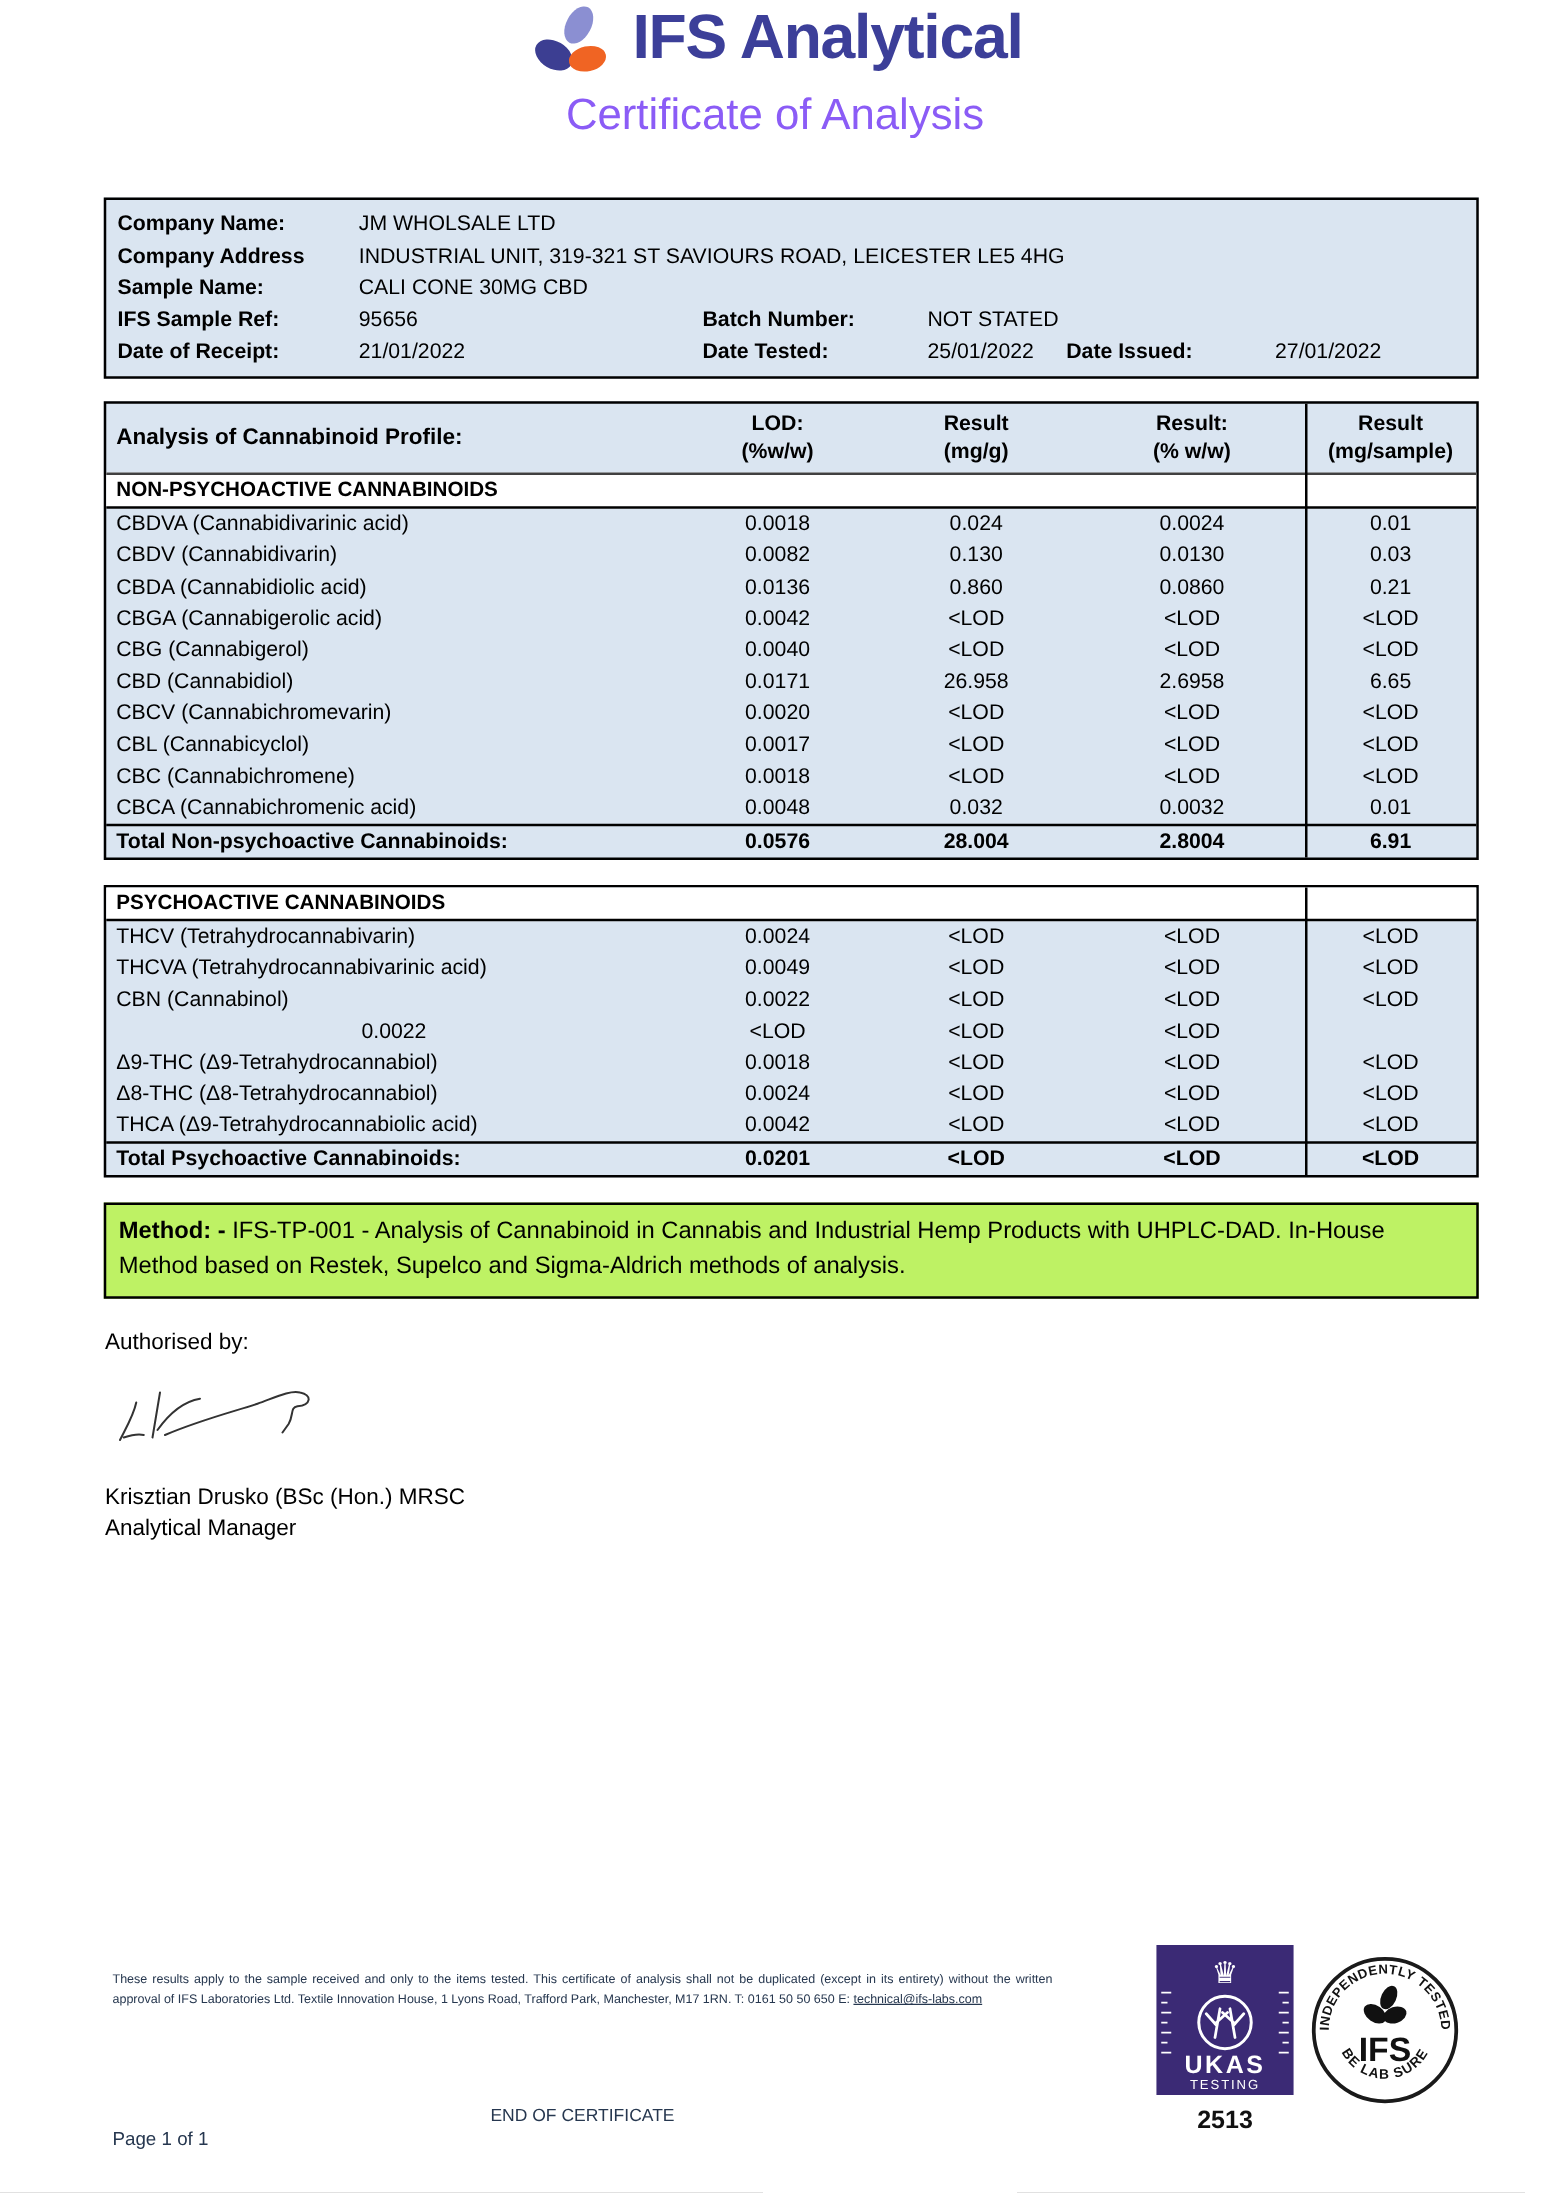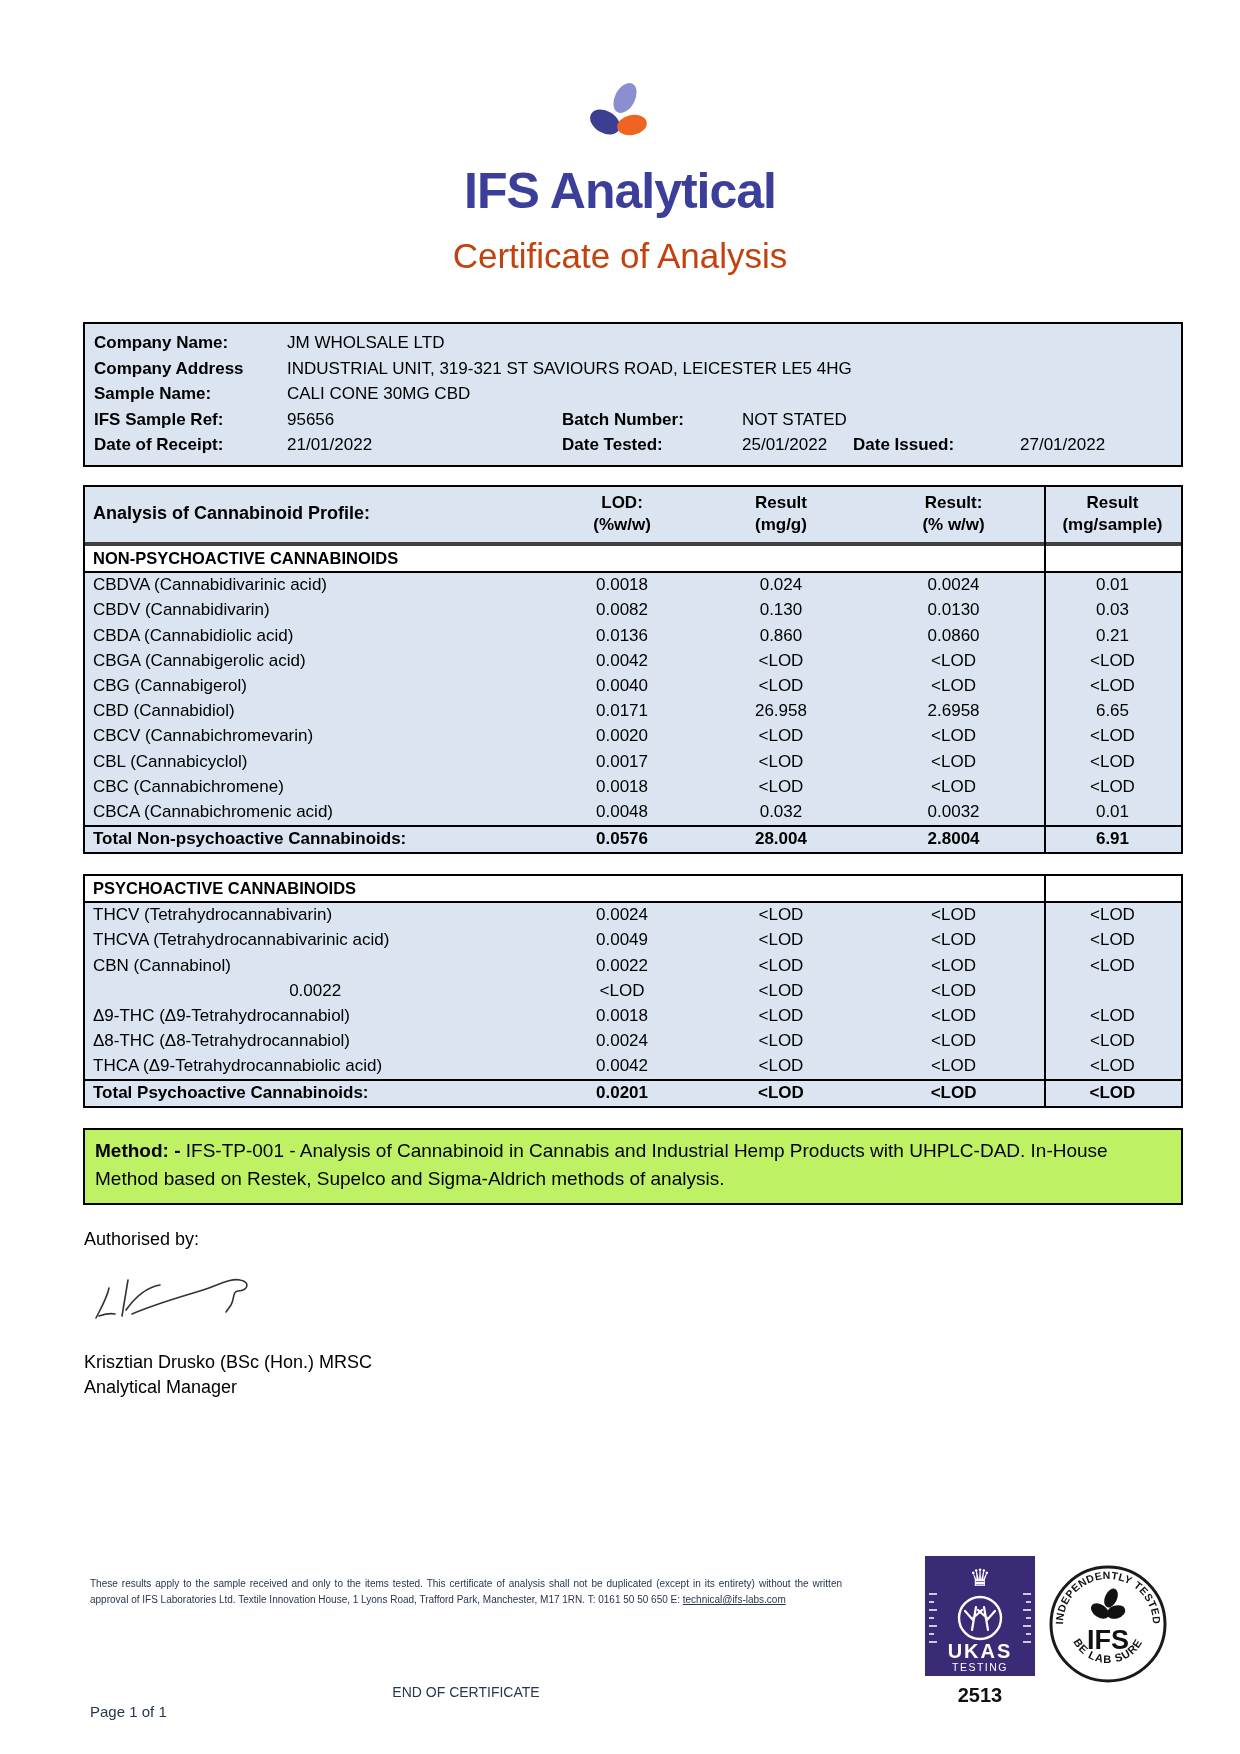--- a/index.html
+++ b/index.html
@@ -1,41 +1,41 @@
 <!DOCTYPE html>
 <html><head>
 <meta charset="utf-8">
 <style>
   * { margin:0; padding:0; box-sizing:border-box; }
   body { background:#888; font-family:"Liberation Sans","DejaVu Sans",sans-serif; }
   .page { position:relative; width:1240px; height:1754px; background:#fff; color:#000;
           margin:0 auto; overflow:hidden; font-family:"Liberation Sans","DejaVu Sans",sans-serif; }
 
   
-  .logo-row { padding-top:78px; display:flex; justify-content:center; align-items:center; gap:12px;flex-direction:column; }
+  .logo-row { display:flex; justify-content:center; align-items:flex-start; gap:12px; }
   .logo-text { font-size:50px; font-weight:bold; color:#3c3f99; letter-spacing:-1px; }
-  .doc-title { margin-top:16px; text-align:center; font-size:35px; font-weight:400; color:#c2410c; }
+  .doc-title { text-align:center; font-size:35px; font-weight:400; color:#8b5cf6; }
 
   
   .info-box { margin:46px 57px 0 83px; width:1100px; background:#dae5f1; border:2px solid #000; padding:6px 0 7px 0; }
   .info-row { position:relative; height:25.5px; line-height:25.5px; font-size:17px; }
   .info-row .lab { position:absolute; font-weight:bold; white-space:nowrap; }
   .info-row .val { position:absolute; white-space:nowrap; }
   .p1l{left:9px;} .p1v{left:202px;} .p2l{left:477px;} .p2v{left:657px;} .p3l{left:768px;} .p3v{left:935px;}
 
   
   .an-table { position:relative; margin-left:83px; width:1100px; border:2px solid #000; background:#dae5f1; }
   .t1 { margin-top:18px; }
   .t2 { margin-top:20px; }
   .col-divider { position:absolute; left:87.5%; top:0; bottom:0; width:2px; background:#000; }
   .grid-row { display:grid; grid-template-columns:42% 14% 15% 16.5% 12.5%; align-items:center; }
   .hdr-row { padding:5px 0 6px 0; }
   .hdr-title { font-size:18px; font-weight:bold; padding-left:8px; }
   .hdr-col { text-align:center; font-weight:bold; font-size:17px; line-height:1.3; }
-  .section-row { background:#fff; border-top:4px solid #404040; border-bottom:2px solid #000;
+  .section-row { background:#fff; border-top:2px solid #404040; border-bottom:2px solid #000;
                  font-weight:bold; font-size:16.5px; padding:3px 8px; }
   .t2 .section-row { border-top:none; }
   .data-row { height:25.2px; font-size:17px; }
   .total-row { border-top:2px solid #000; font-weight:bold; height:27px; }
   .c1 { padding-left:8px; }
   .c2,.c3,.c4,.c5 { text-align:center; }
 
   
   .method-box { margin:20px 57px 0 83px; width:1100px; background:#bef264; border:2px solid #000;
                 padding:7px 10px 9px 10px; font-size:19px; line-height:1.5; }

